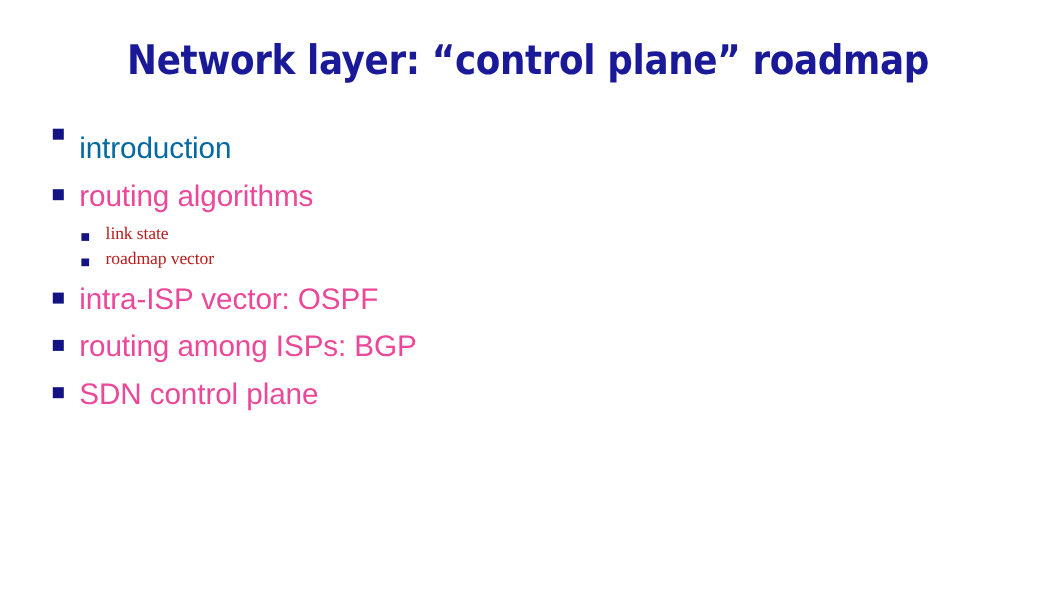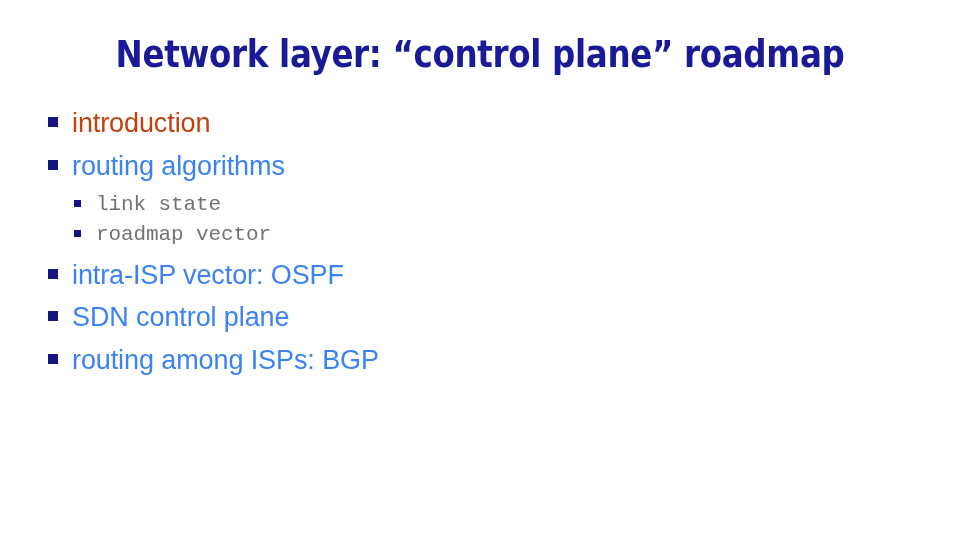--- a/index.html
+++ b/index.html
@@ -64,26 +64,27 @@
   }
   .lvl1 .marker i {
     display: block;
     width: 10px;
     height: 10px;
     background: #131383;
   }
   .lvl1 .bullet-text {
     font-size: 27px;
     line-height: 1.48;
-    color: #3b82f6;
+    color: #ec4899;
     font-family: "Liberation Sans", sans-serif;
     letter-spacing: -0.1px;
   }
   .lvl1.accent .bullet-text {
-    color: #c2410c;
+    color: #0369a1;
+    margin-top: 12px;
   }
 
   
   .sub-wrap {
     margin: 2px 0 6px 0;
   }
   .lvl2 {
     margin-bottom: 0px;
   }
   .lvl2 .marker {
@@ -92,24 +93,24 @@
     margin-left: 26px;
     padding-top: 10px;
   }
   .lvl2 .marker i {
     display: block;
     width: 7px;
     height: 7px;
     background: #131383;
   }
   .lvl2 .bullet-text {
-    font-size: 21px;
+    font-size: 16px;
     line-height: 1.42;
-    color: #737373;
-    font-family: Liberation Mono, monospace;
+    color: #b91c1c;
+    font-family: Liberation Serif, serif;
     letter-spacing: -0.1px;
   }
 </style>
 </head>
 <body>
 
 <div class="slide">
 
   <div class="slide-title">Network layer: “control plane” roadmap</div>
 
@@ -150,25 +151,25 @@
       <span class="marker">
           <i></i>
         </span>
       <span class="bullet-text">intra-ISP vector: OSPF</span>
     </div>
 
     <div class="bullet-row lvl1">
       <span class="marker">
           <i></i>
         </span>
-      <span class="bullet-text">SDN control plane</span>
+      <span class="bullet-text">routing among ISPs: BGP</span>
     </div>
 
     <div class="bullet-row lvl1">
       <span class="marker">
           <i></i>
         </span>
-      <span class="bullet-text">routing among ISPs: BGP</span>
+      <span class="bullet-text">SDN control plane</span>
     </div>
 
 
   </div>
 </div>
 
 </body></html>

